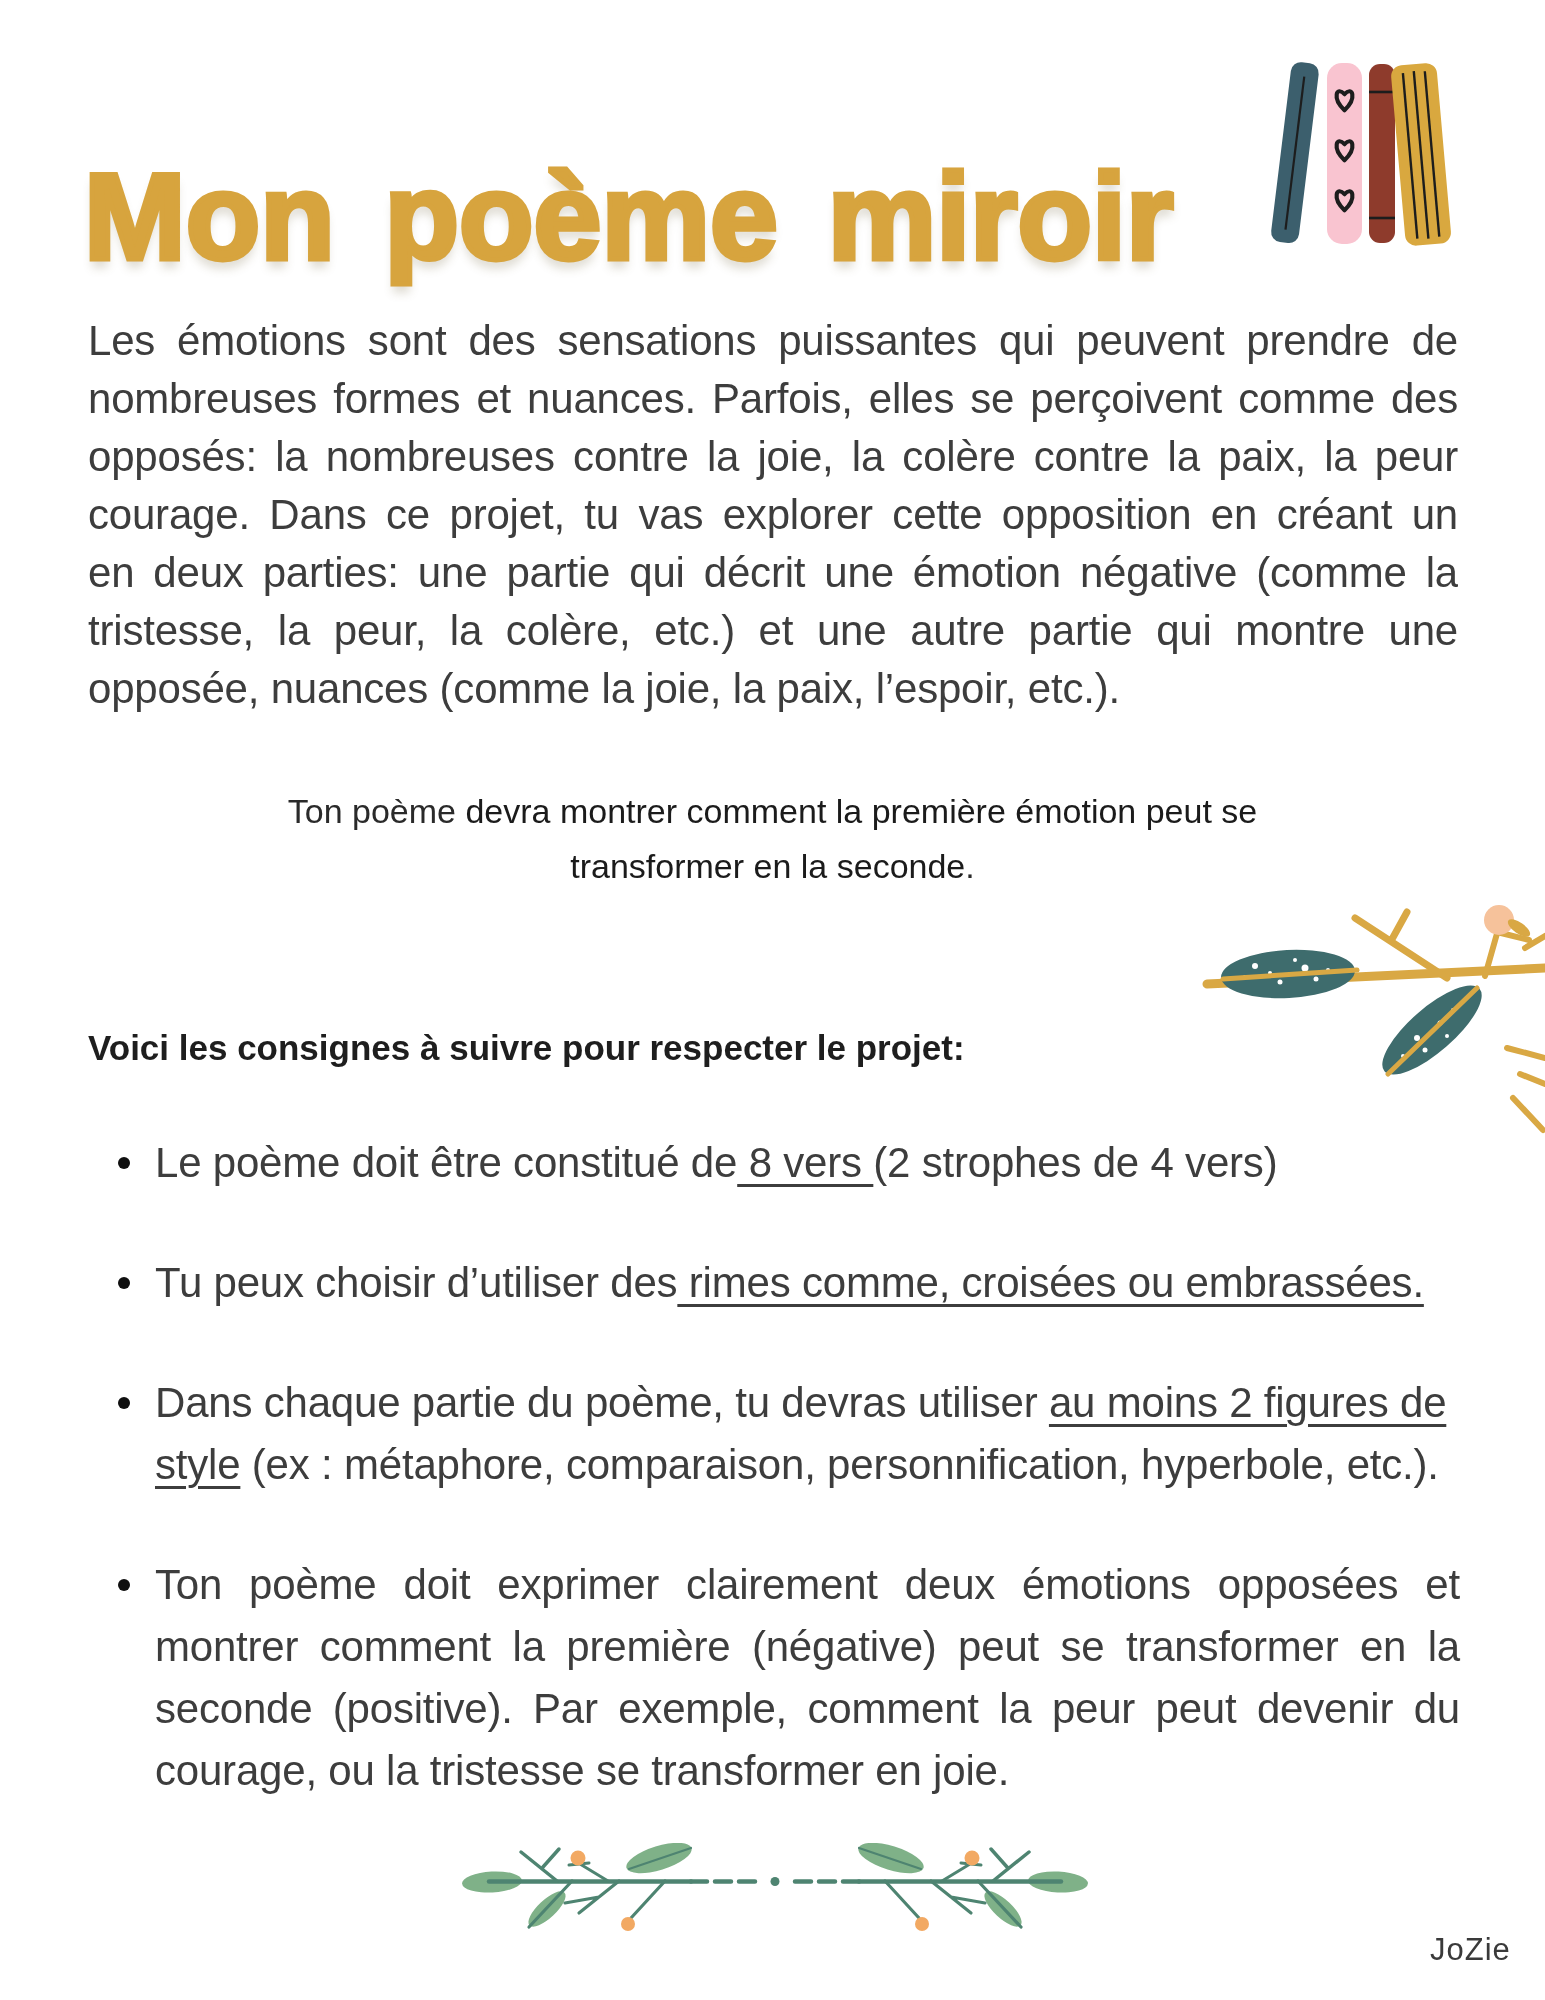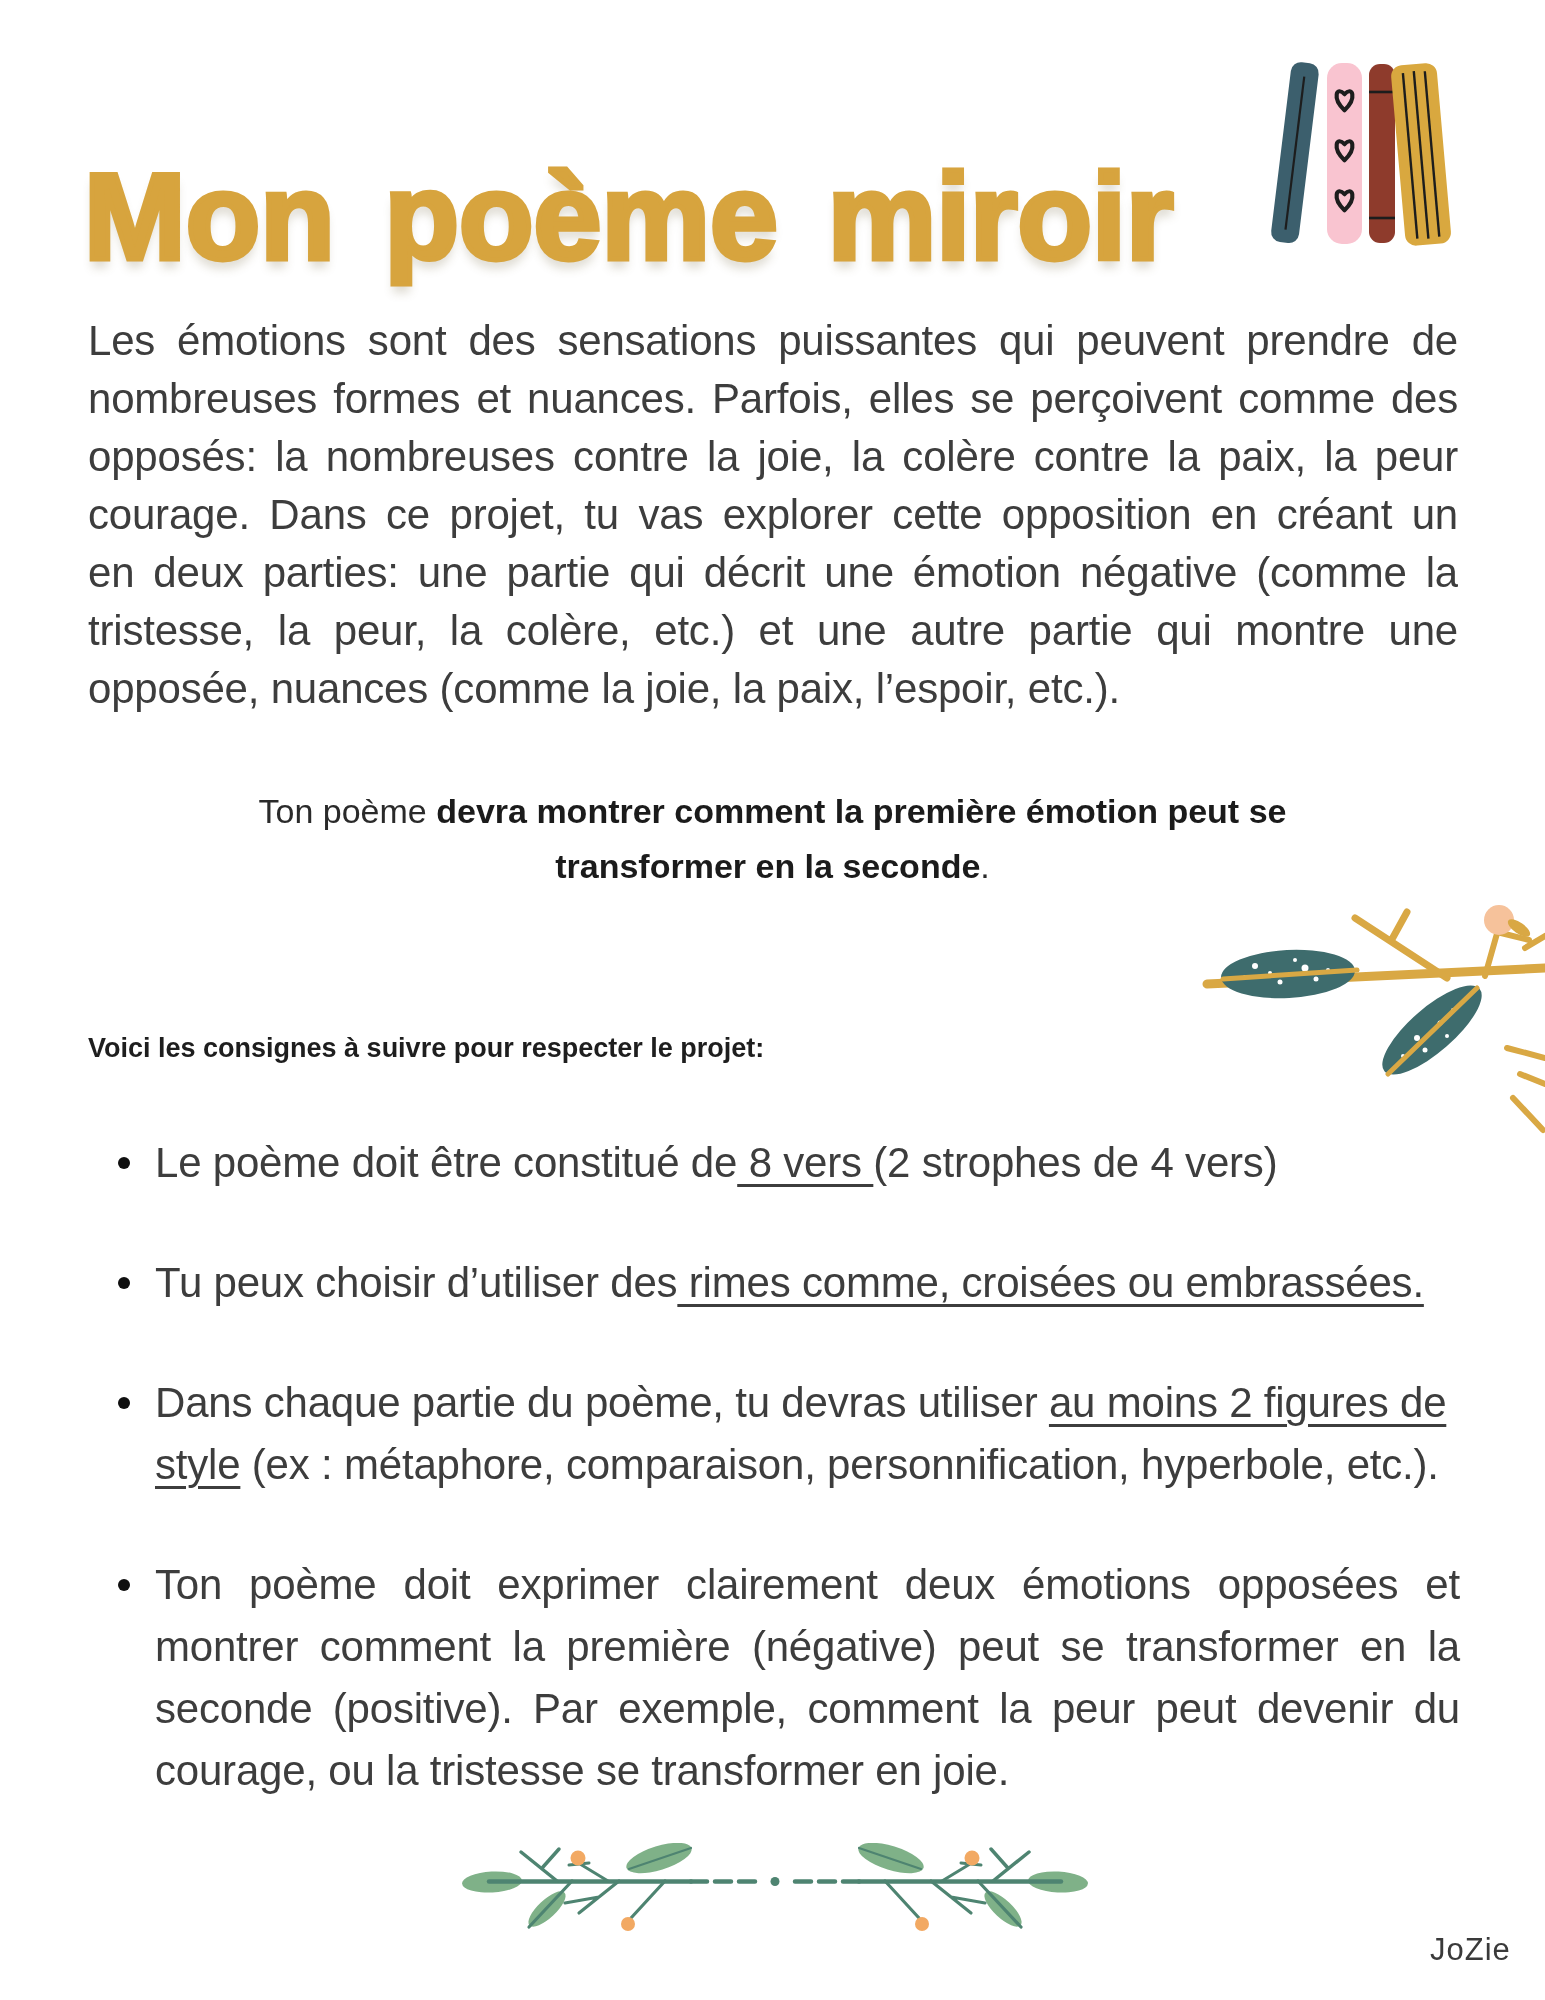--- a/index.html
+++ b/index.html
@@ -27,24 +27,24 @@
   .intro .line{
     text-align:justify;text-align-last:justify;line-height:58px;height:58px;
     letter-spacing:-0.2px;overflow:hidden;white-space:normal;
   }
   .intro .line.last{text-align-last:left;}
   .statement{
     position:absolute;left:0;top:784px;width:1545px;text-align:center;
     font-size:34px;line-height:55px;color:#2a2a2a;
   }
   .statement .inner{display:inline-block;max-width:1100px;}
-  .statement b{font-weight:bold;color:#1b1b1b;}
+  .statement b{font-weight:normal;color:#1b1b1b;}
   .heading{
     position:absolute;left:88px;top:1026px;width:1370px;
-    font-size:27px;font-weight:bold;color:var(--heading-text);line-height:44px;
+    font-size:35px;font-weight:bold;color:var(--heading-text);line-height:44px;
   }
   .consignes{position:absolute;left:88px;top:1132px;width:1372px;}
   .consignes ul{list-style:none;margin:0;padding:0;}
   .consignes li{
     position:relative;padding-left:67px;font-size:42px;line-height:62px;
     color:var(--body-text);margin-bottom:58px;letter-spacing:-0.2px;
   }
   .consignes li::before{
     content:"";position:absolute;left:30px;top:25px;width:12px;height:12px;
     border-radius:50%;background:#101010;

